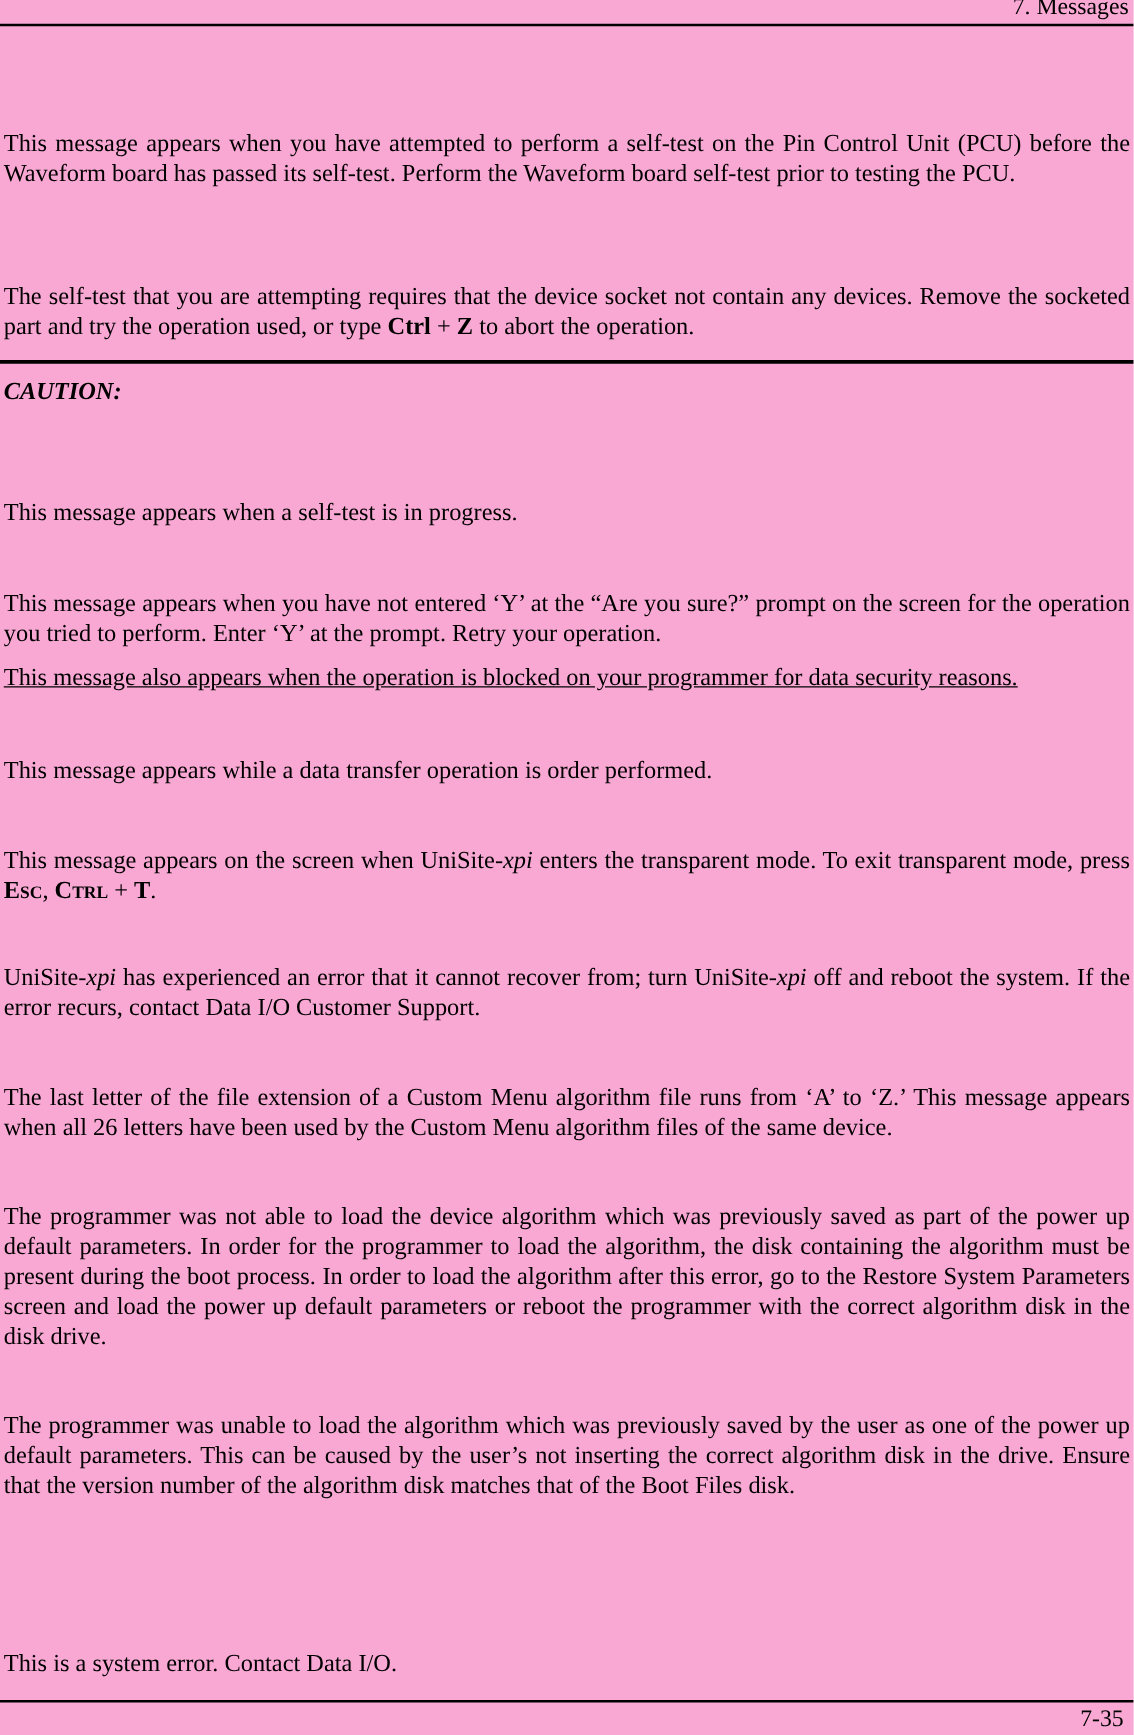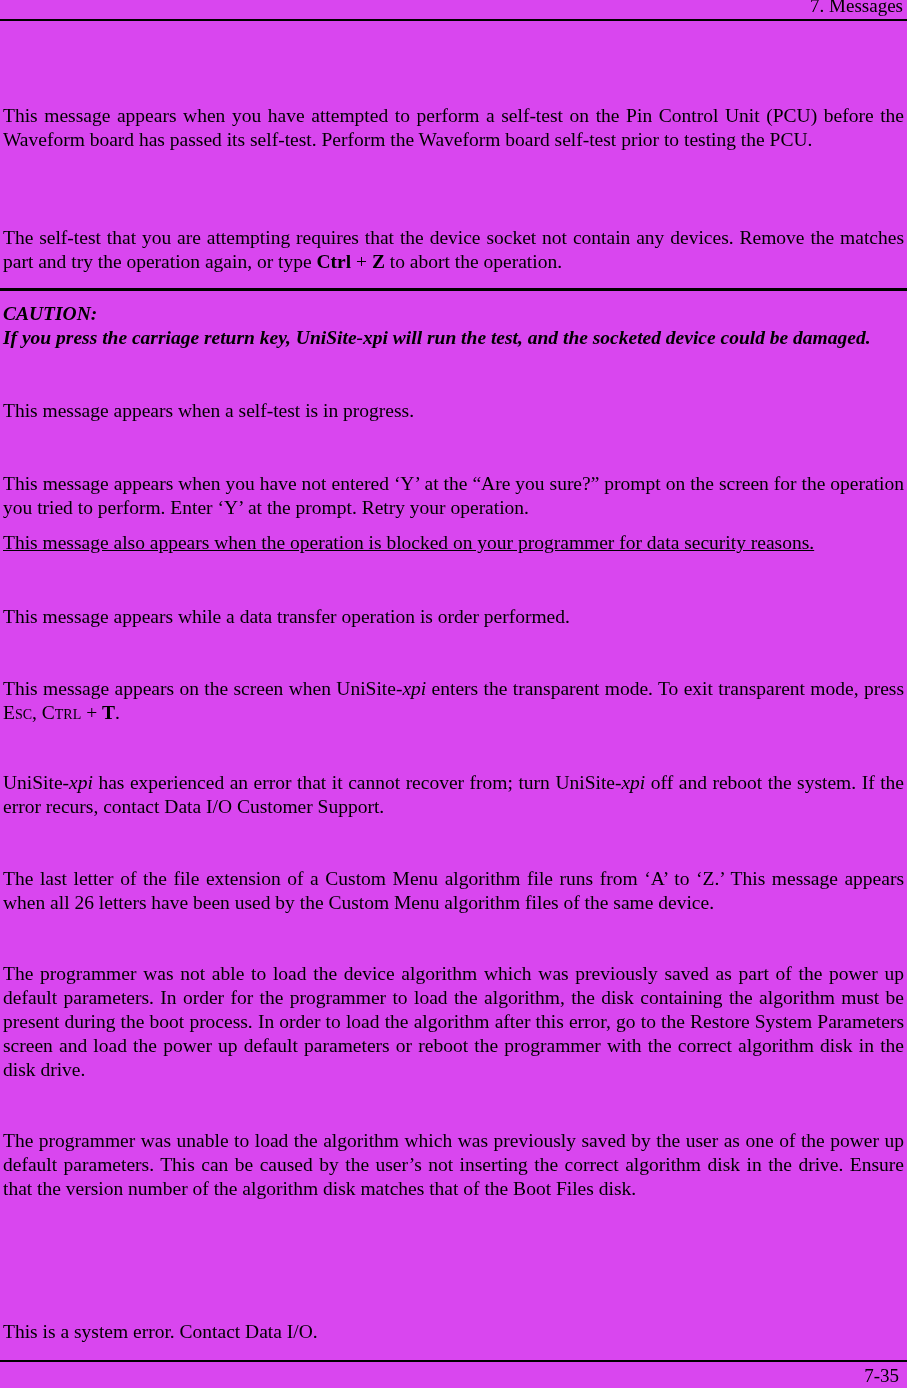--- a/index.html
+++ b/index.html
@@ -4,21 +4,21 @@
 <style>
   html, body {
     margin: 0;
     padding: 0;
     background: #ffffff;
   }
   .page {
     position: relative;
     width: 907px;
     height: 1388px;
-    background: #d946ef;
+    background: #f9a8d4;
     color: #000000;
     font-family: "Liberation Serif", "DejaVu Serif", serif;
     font-size: 19.5px;
     line-height: 24px;
     overflow: hidden;
   }
   .rule {
     position: absolute;
     left: 0;
     width: 907px;
@@ -69,51 +69,50 @@
     position: absolute;
     right: 8px;
     top: 1364px;
     font-size: 19px;
     white-space: nowrap;
   }
 
   span.b  { font-weight: bold; }
   span.i  { font-style: italic; }
   span.bi { font-weight: bold; font-style: italic; }
-  span.sc { font-weight: normal; font-variant: small-caps; }
+  span.sc { font-weight: bold; font-variant: small-caps; }
 </style>
 </head>
 <body>
 
 <div class="page">
 
   <span class="header-text">7. Messages</span>
 
   <div class="rule header-rule"></div>
 
   <div id="paragraphs">
       <div class="para" style="top: 104px;"><span>This message appears when you have attempted to perform a self-test on the Pin Control Unit (PCU) before the Waveform board has passed its self-test. Perform the Waveform board self-test prior to testing the PCU.</span></div>
-      <div class="para" style="top: 226px;"><span>The self-test that you are attempting requires that the device socket not contain any devices. Remove the matches part and try the operation again, or type </span><span class="b">Ctrl</span><span> + </span><span class="b">Z</span><span> to abort the operation.</span></div>
+      <div class="para" style="top: 226px;"><span>The self-test that you are attempting requires that the device socket not contain any devices. Remove the socketed part and try the operation used, or type </span><span class="b">Ctrl</span><span> + </span><span class="b">Z</span><span> to abort the operation.</span></div>
       <div class="para" style="top: 399px;"><span>This message appears when a self-test is in progress.</span></div>
       <div class="para" style="top: 472px;"><span>This message appears when you have not entered ‘Y’ at the “Are you sure?” prompt on the screen for the operation you tried to perform. Enter ‘Y’ at the prompt. Retry your operation.</span></div>
       <div class="para" style="top: 531px; text-decoration: underline;"><span>This message also appears when the operation is blocked on your programmer for data security reasons.</span></div>
       <div class="para" style="top: 605px;"><span>This message appears while a data transfer operation is order performed.</span></div>
       <div class="para" style="top: 677px;"><span>This message appears on the screen when UniSite-</span><span class="i">xpi</span><span> enters the transparent mode. To exit transparent mode, press </span><span class="sc">Esc</span><span>, </span><span class="sc">Ctrl</span><span> + </span><span class="b">T</span><span>.</span></div>
       <div class="para" style="top: 771px;"><span>UniSite-</span><span class="i">xpi</span><span> has experienced an error that it cannot recover from; turn UniSite-</span><span class="i">xpi</span><span> off and reboot the system. If the error recurs, contact Data I/O Customer Support.</span></div>
       <div class="para" style="top: 867px;"><span>The last letter of the file extension of a Custom Menu algorithm file runs from ‘A’ to ‘Z.’ This message appears when all 26 letters have been used by the Custom Menu algorithm files of the same device.</span></div>
       <div class="para" style="top: 962px;"><span>The programmer was not able to load the device algorithm which was previously saved as part of the power up default parameters. In order for the programmer to load the algorithm, the disk containing the algorithm must be present during the boot process. In order to load the algorithm after this error, go to the Restore System Parameters screen and load the power up default parameters or reboot the programmer with the correct algorithm disk in the disk drive.</span></div>
       <div class="para" style="top: 1129px;"><span>The programmer was unable to load the algorithm which was previously saved by the user as one of the power up default parameters. This can be caused by the user’s not inserting the correct algorithm disk in the drive. Ensure that the version number of the algorithm disk matches that of the Boot Files disk.</span></div>
       <div class="para" style="top: 1320px;"><span>This is a system error. Contact Data I/O.</span></div>
     </div>
 
   <div class="rule mid-rule"></div>
 
   <div class="caution">
     <span class="caution-label">CAUTION:</span>
-    <span class="caution-body"><span class="bi">If you press the carriage return key, UniSite-</span><span class="i">xpi</span><span class="bi"> will run the test, and the socketed device could be damaged.</span></span>
   </div>
 
   <div class="rule footer-rule"></div>
 
   <div class="footer-left"><span>UniSite-</span><span class="i">xpi</span><span> User Manual</span></div>
 
   <div class="footer-right">7-35</div>
 
 </div>
 

